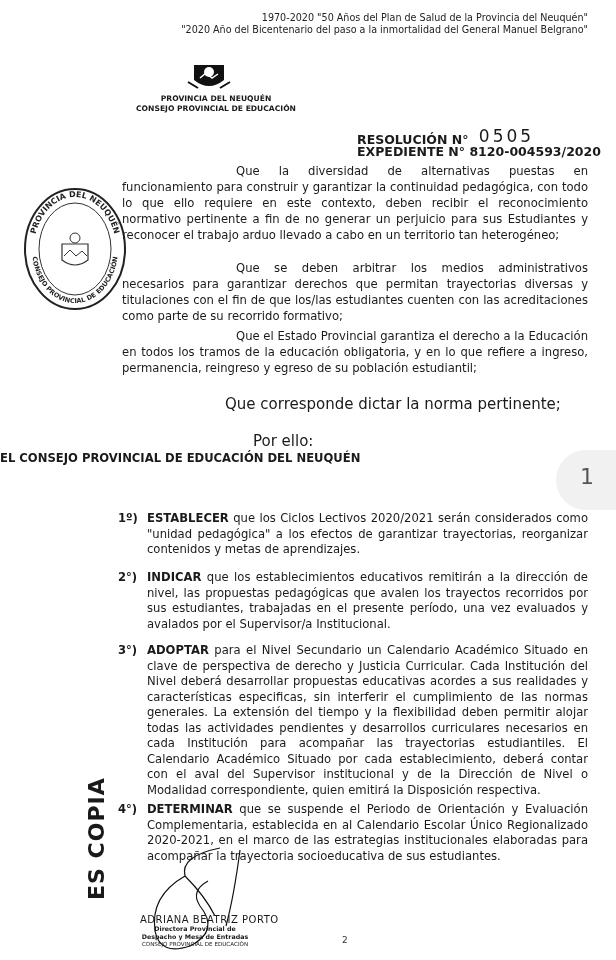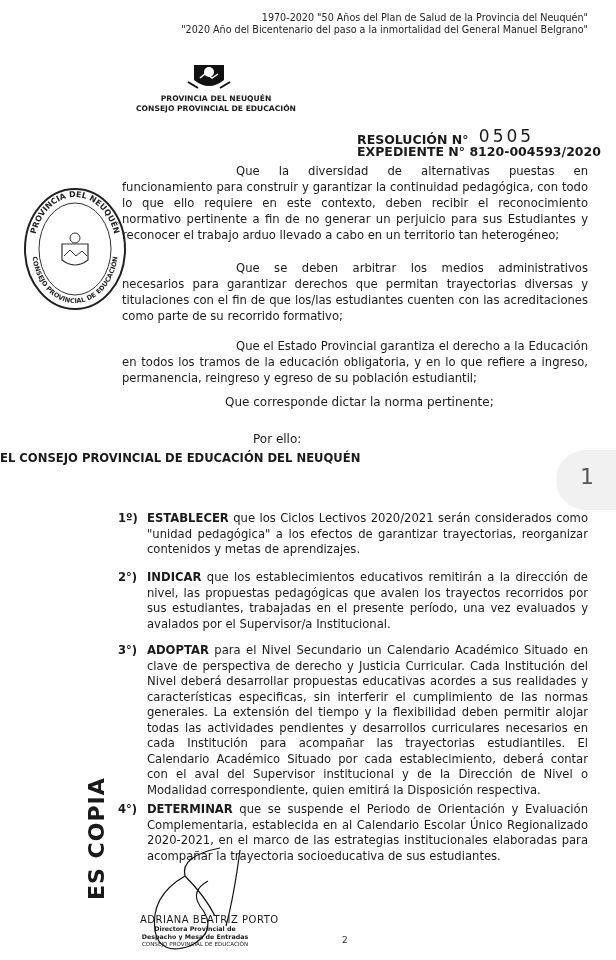--- a/index.html
+++ b/index.html
@@ -15,21 +15,21 @@
   .logo { position: absolute; left: 186px; top: 62px; width: 46px; height: 30px; }
   .org { position: absolute; left: 136px; width: 160px; text-align: center; font-weight: bold; font-size: 7.6px; white-space: nowrap; }
   .org.o1 { top: 94px; }
   .org.o2 { top: 104px; }
   .ref { position: absolute; left: 357px; font-weight: bold; font-size: 12.5px; white-space: nowrap; }
   .ref.r1 { top: 128px; }
   .ref.r2 { top: 144px; }
   .resnum { font-weight: normal; font-size: 17px; letter-spacing: 3px; margin-left: 6px; position: relative; top: -2px; }
   .para { position: absolute; left: 122px; width: 466px; font-size: 11.6px; line-height: 16.1px; text-align: justify; text-align-last: left; }
   .para .indent { display: inline-block; width: 114px; }
-  .plain { position: absolute; left: 225px; font-size: 12px; white-space: nowrap; }
+  .plain { position: absolute; left: 225px; font-size: 15px; white-space: nowrap; }
   .heading { position: absolute; left: 0; width: 616px; text-align: left; font-weight: bold; font-size: 11.6px; }
   .resuelve { letter-spacing: 5px; }
   .article { position: absolute; left: 118px; width: 470px; font-size: 11.6px; line-height: 15.5px; }
   .art-num { position: absolute; left: 0; top: 0; font-weight: bold; }
   .art-body { margin-left: 29px; text-align: justify; text-align-last: left; }
   .art-verb { font-weight: bold; }
   .stamp { position: absolute; left: 22px; top: 186px; width: 106px; height: 126px; }
   .escopia { position: absolute; left: 84px; top: 900px; transform-origin: 0 0; transform: rotate(-90deg); font-weight: bold; font-size: 22px; white-space: nowrap; letter-spacing: 1px; }
   .sig-svg { position: absolute; left: 130px; top: 836px; width: 150px; height: 124px; }
   .sig { position: absolute; left: 140px; text-align: center; width: 110px; font-size: 6.3px; font-weight: bold; white-space: nowrap; }
@@ -84,21 +84,21 @@
     <circle cx="53" cy="52" r="5" fill="none" stroke="#333" stroke-width="1"></circle>
     <path d="M42 70 L48 64 L54 70 L60 65 L65 70" stroke="#333" fill="none"></path>
   </svg>
 
   <div class="para" style="top:163px;">
     <span class="indent"></span><span>Que la diversidad de alternativas puestas en funcionamiento para construir y garantizar la continuidad pedagógica, con todo lo que ello requiere en este contexto, deben recibir el reconocimiento normativo pertinente a fin de no generar un perjuicio para sus Estudiantes y reconocer el trabajo arduo llevado a cabo en un territorio tan heterogéneo;</span>
   </div>
   <div class="para" style="top:260px;">
     <span class="indent"></span><span>Que se deben arbitrar los medios administrativos necesarios para garantizar derechos que permitan trayectorias diversas y titulaciones con el fin de que los/las estudiantes cuenten con las acreditaciones como parte de su recorrido formativo;</span>
   </div>
-  <div class="para" style="top:338px;">
+  <div class="para" style="top:328px;">
     <span class="indent"></span><span>Que el Estado Provincial garantiza el derecho a la Educación en todos los tramos de la educación obligatoria, y en lo que refiere a ingreso, permanencia, reingreso y egreso de su población estudiantil;</span>
   </div>
 
   <div class="plain" style="top:395px;">Que corresponde dictar la norma pertinente;</div>
   <div class="plain" style="top:432px;margin-left:28px;">Por ello:</div>
 
   <div class="heading" style="top:451px;">EL CONSEJO PROVINCIAL DE EDUCACIÓN DEL NEUQUÉN</div>
 
   <div class="article" style="top:511px;">
     <span class="art-num">1º)</span>

